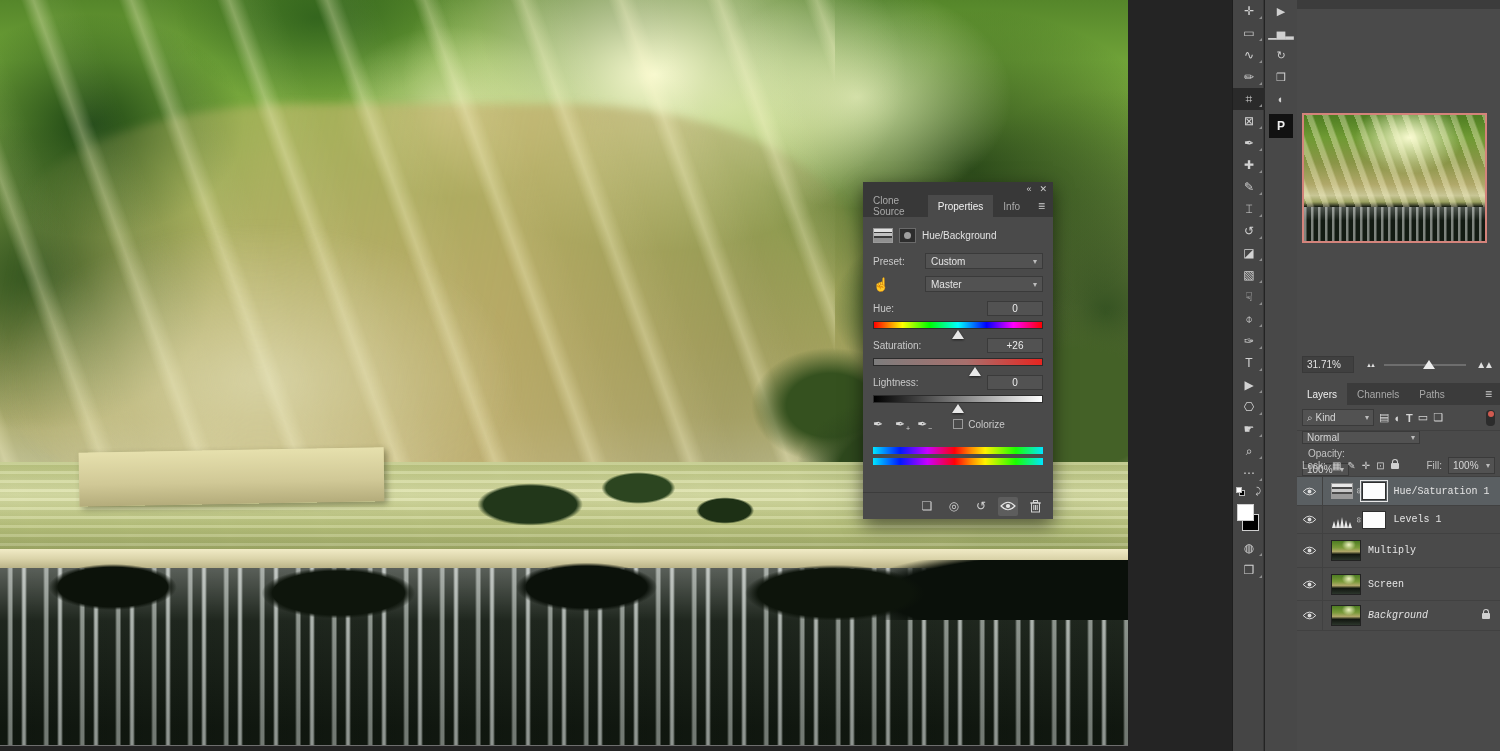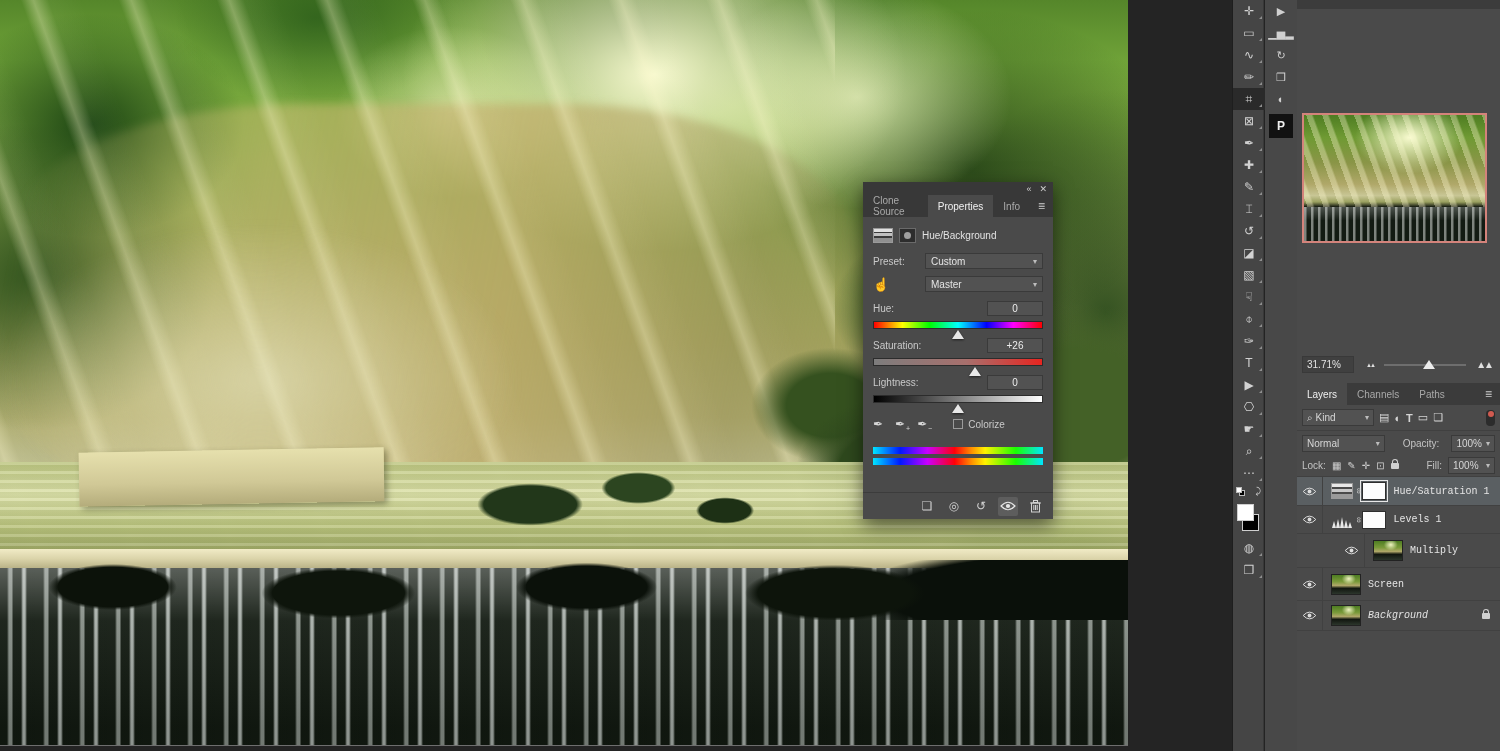--- a/index.html
+++ b/index.html
@@ -107,21 +107,21 @@
   .ptab { padding:0 10px; display:flex; align-items:center; color:#a9a9a9; cursor:pointer; }
   .ptab.active { background:#4a4a4a; color:#f0f0f0; }
   .pmenu { margin-left:auto; display:flex; align-items:center; padding:0 8px; color:#cfcfcf; font-size:12px; cursor:pointer; }
   #kind-row { height:26px; display:flex; align-items:center; padding:0 5px; gap:5px; border-bottom:1px solid #404040; }
   #kind-box { width:72px; height:17px; background:#525252; border:1px solid #3a3a3a;
     display:flex; align-items:center; gap:3px; padding:0 4px; cursor:pointer; }
   .fic { color:#d5d5d5; font-size:11px; cursor:pointer; flex:0 0 auto; }
   #filter-toggle { margin-left:auto; width:9px; height:16px; background:#2c2c2c; border-radius:4px; position:relative; cursor:pointer; }
   #filter-toggle::before { content:""; position:absolute; left:1.5px; top:1.5px; width:6px; height:6px;
     border-radius:50%; background:#d05a50; }
-  #blend-row { height:24px; display:flex; align-items:center; padding:0 5px; gap:12px; }
+  #blend-row { height:24px; display:flex; padding:0 5px; gap:4px;flex-direction:column; }
   .selbox { height:17px; background:#525252; border:1px solid #3a3a3a; display:flex;
     align-items:center; padding:0 4px; cursor:pointer; }
   .selbox .car { margin-left:auto; color:#bdbdbd; font-size:8px; padding-left:4px; }
   #blend-box { width:118px; }
   #opacity-box, #fill-box { width:47px; }
   .rlabel { color:#c3c3c3; }
   #lock-row { height:22px; display:flex; align-items:center; padding:0 5px; gap:6px; border-bottom:1px solid #404040; }
   .lic { color:#cfcfcf; font-size:10px; cursor:pointer; }
   .padlock { display:inline-block; width:8px; height:6px; background:#cfcfcf; position:relative; border-radius:1px; cursor:pointer; }
   .padlock::before { content:""; position:absolute; left:1px; top:-4px; width:4px; height:4px;
@@ -390,21 +390,21 @@
       <span class="levels-thumb">
         <svg width="20" height="13" viewBox="0 0 20 13">
             <path d="M0 13 L2 6 L4 13 L6 4 L8 13 L10 2 L12 13 L14 5 L16 13 L18 7 L20 13 Z" fill="#e8e8e8"></path>
           </svg>
       </span>
       <span class="linkg">∞</span>
       <span class="mask-thumb"></span>
       <span class="lname">Levels 1</span>
     </div>
 
-    <div class="lrow" style="height:34px;justify-content:center;">
+    <div class="lrow" style="height:34px;">
       <div class="eyecell">
         <svg class="eye-svg" viewBox="0 0 16 10">
             <path d="M1 5 Q8 -2.5 15 5 Q8 12.5 1 5 Z" fill="none" stroke="#dddddd" stroke-width="1.1"></path>
             <circle cx="8" cy="5" r="2.1" fill="#dddddd"></circle>
           </svg>
       </div>
       <span class="photo-thumb"></span>
       <span class="lname">Multiply</span>
     </div>
 

